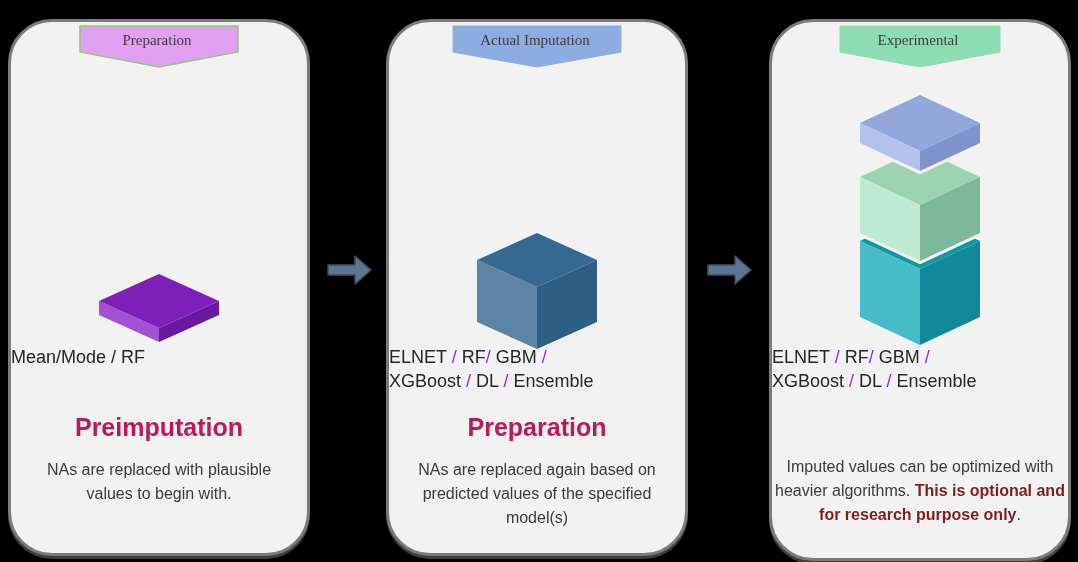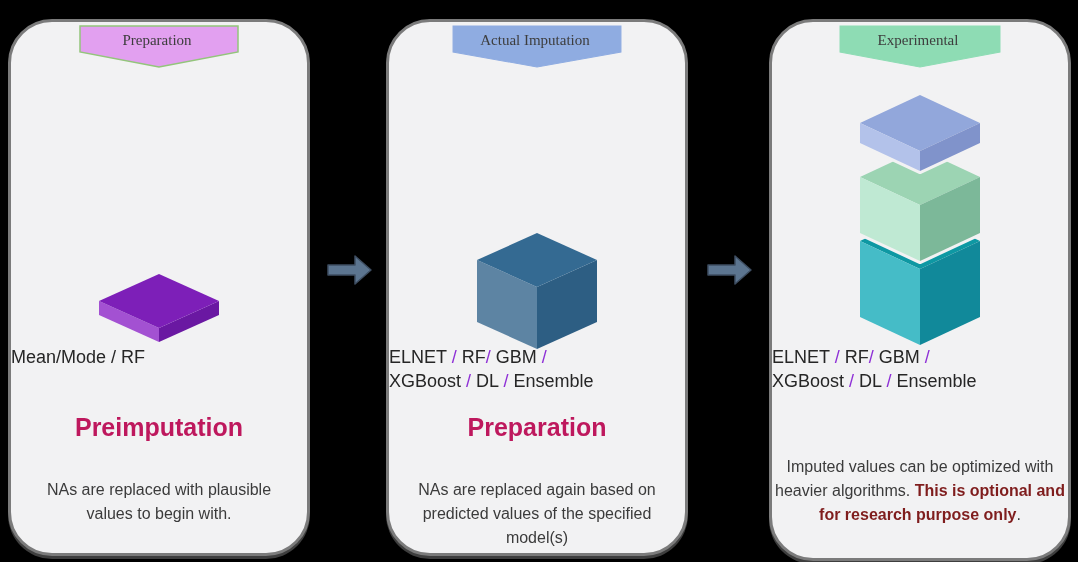--- a/index.html
+++ b/index.html
@@ -21,21 +21,21 @@
   .icon-wrap{position:absolute;left:50%;transform:translateX(-50%);}
   .algo{
     position:absolute;left:0;right:0;text-align:left;
     font-size:18px;line-height:24px;color:#262626;top:323px;
   }
   .stage-title{
     position:absolute;left:0;right:0;text-align:center;top:391px;
     font-size:25px;font-weight:700;color:#be185d;
   }
   .stage-desc{
-    position:absolute;left:0;right:0;text-align:center;top:456px;
+    position:absolute;left:0;right:0;text-align:center;top:436px;
     font-size:16px;line-height:24px;color:#3b3b3b;padding:0 8px;
   }
   .arrow{position:absolute;top:254px;width:46px;height:32px;}
 </style>
 </head>
 <body>
 
 <div class="canvas">
 
   <div class="card" style="left:8px;">

